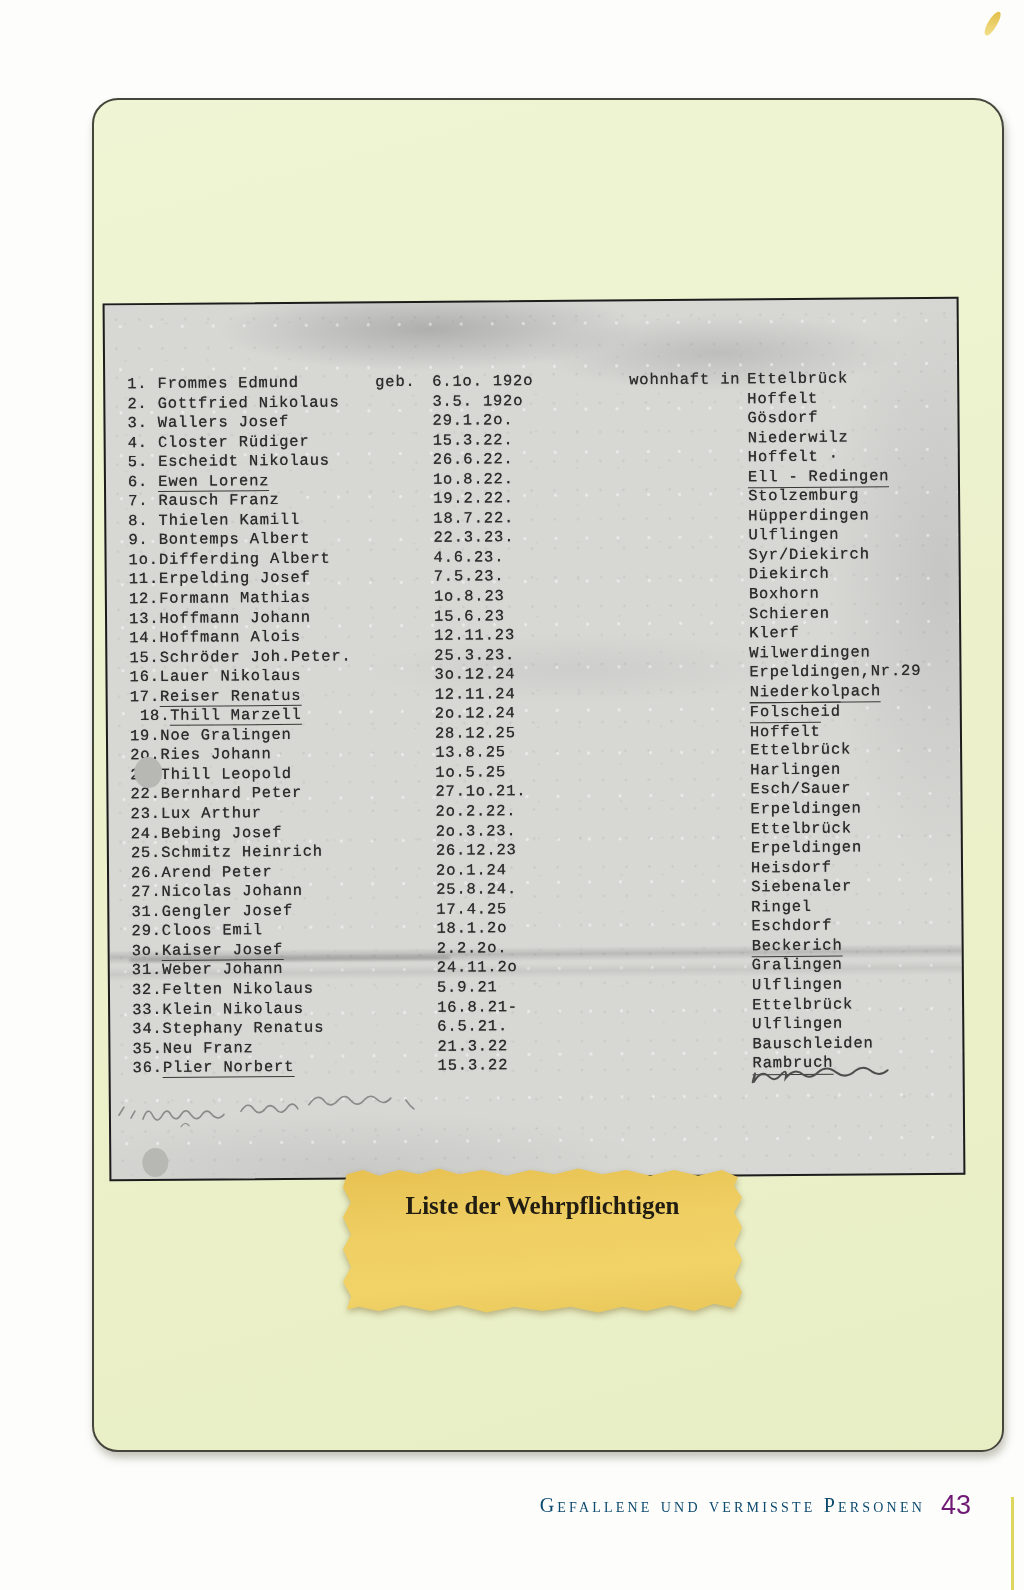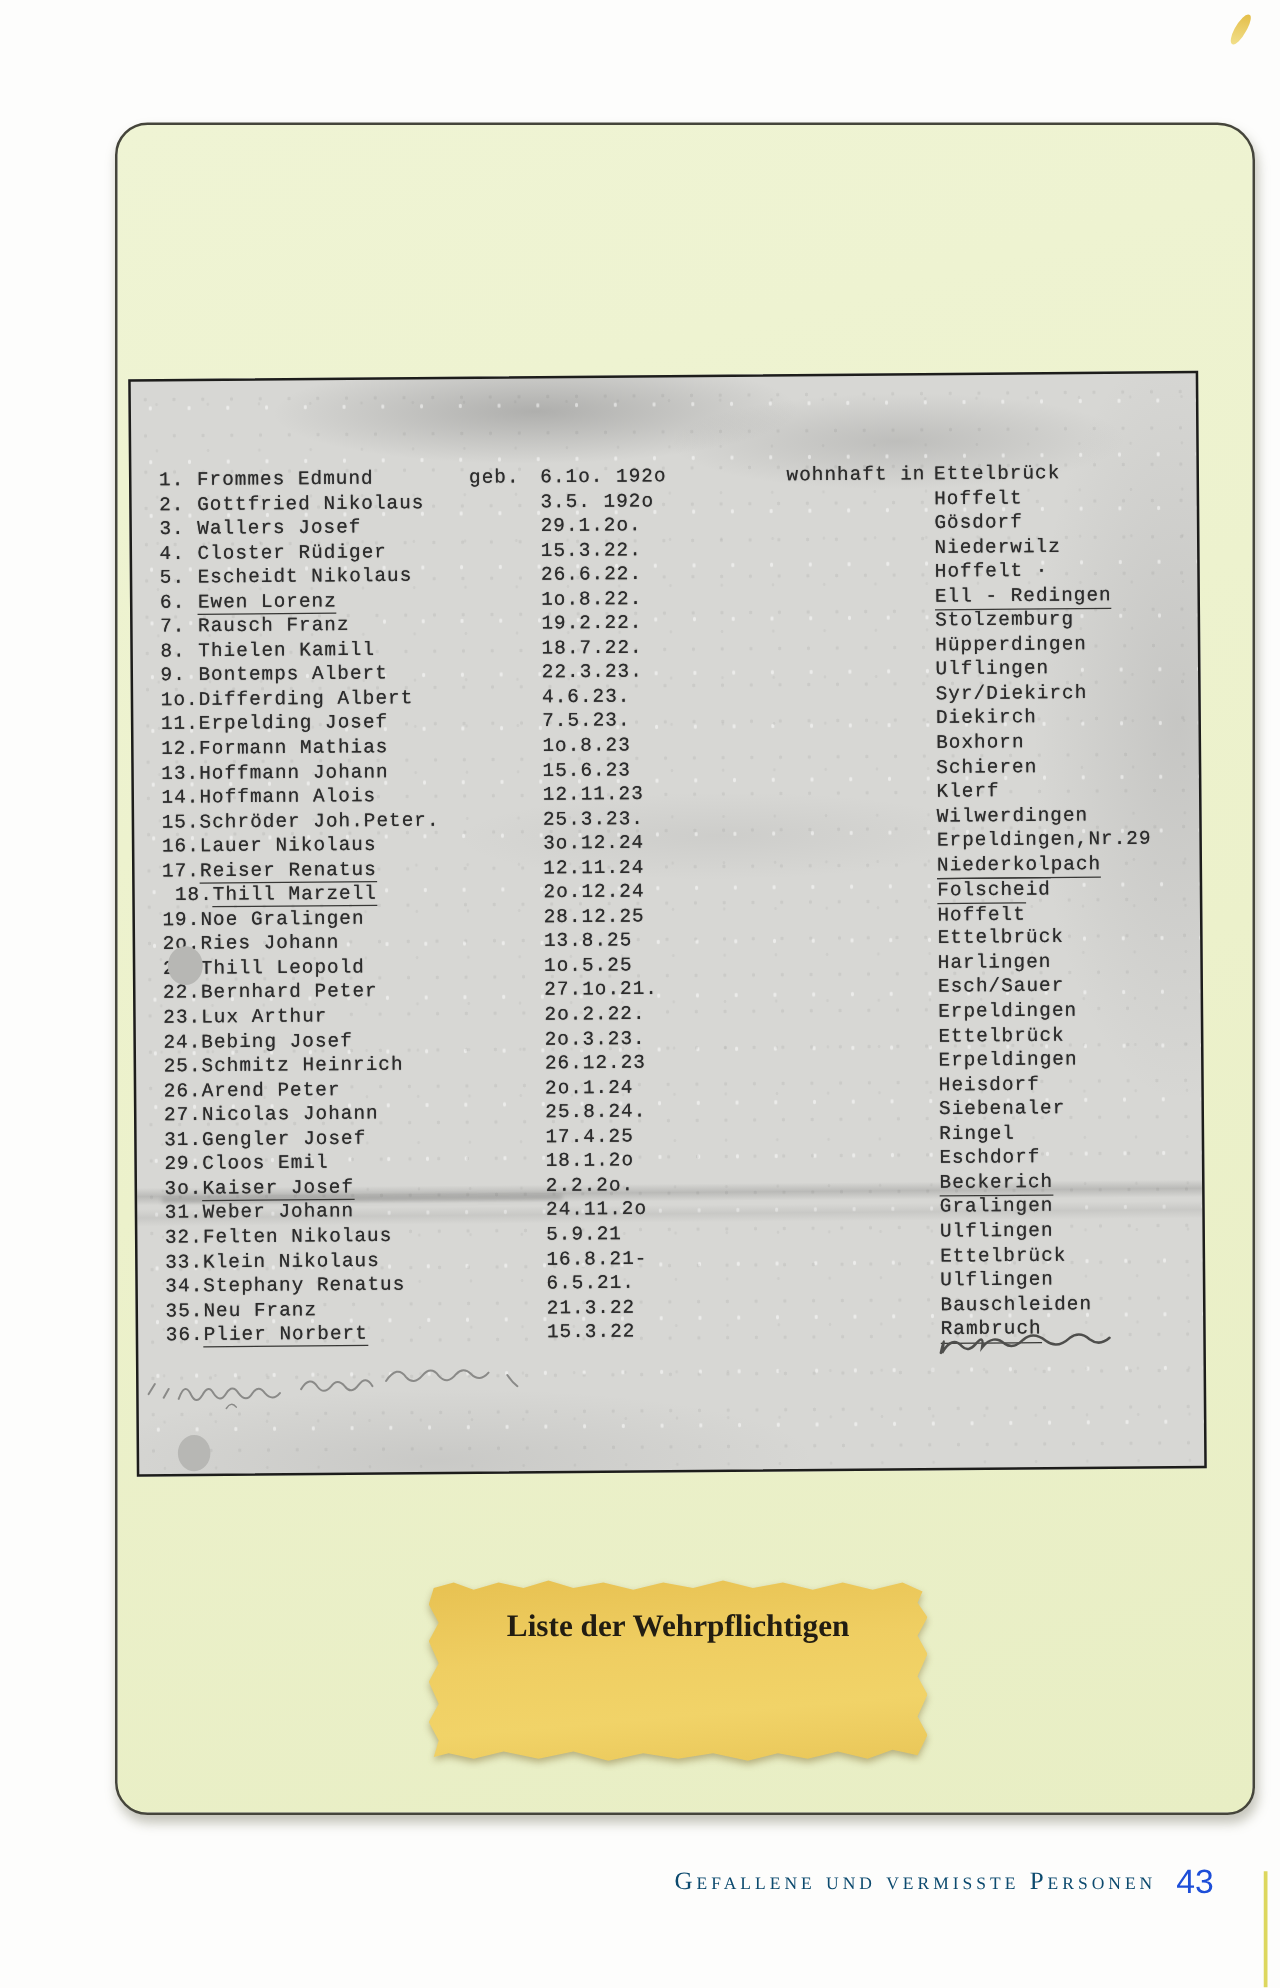--- a/index.html
+++ b/index.html
@@ -57,35 +57,35 @@
   .row .date{left:305px;}
   .row .place{left:620px;}
   .hdr-label{position:absolute;
     font-family:"Liberation Mono","DejaVu Sans Mono",monospace;
     font-size:15.5px;color:#2c2c2c;letter-spacing:.8px;line-height:19.55px;
     text-shadow:0 0 .7px rgba(45,45,45,.85);white-space:pre;}
   .u{border-bottom:1.5px solid #383836;}
   .ov{border-top:1.5px solid #383836;}
   .scribbles{position:absolute;left:0;top:0;pointer-events:none;}
   
-  .caption-wrap{position:absolute;left:249px;top:1163px;width:399px;height:147px;
+  .caption-wrap{position:absolute;left:249px;top:1067px;width:399px;height:147px;
     filter:drop-shadow(0 3px 3px rgba(120,100,40,.45));}
   .caption{
     width:100%;height:100%;background:linear-gradient(175deg,#e7c151 0%,#efce62 40%,#f1d368 70%,#e9c658 100%);
     clip-path:polygon(1% 5%,5% 2%,9% 6%,14% 2%,19% 5%,24% 1%,29% 5%,35% 2%,41% 6%,47% 2%,53% 5%,59% 1%,65% 5%,71% 2%,77% 6%,83% 2%,89% 6%,95% 2%,99% 7%,98% 13%,100% 21%,98% 31%,100% 41%,98% 53%,100% 63%,98% 75%,100% 85%,98% 96%,93% 93%,88% 98%,82% 94%,76% 98%,70% 95%,64% 99%,57% 95%,50% 98%,43% 95%,36% 99%,29% 94%,22% 98%,15% 94%,9% 98%,4% 95%,1% 97%,2% 88%,0% 78%,2% 68%,0% 56%,2% 46%,0% 34%,2% 24%,0% 14%);
     text-align:center;box-sizing:border-box;padding-top:25px;
     font-family:"Liberation Serif",serif;font-weight:bold;
     font-size:25px;line-height:28.5px;color:#221d12;
   }
   
   .footer-title{position:absolute;left:420px;top:1494px;width:505px;
     text-align:right;font-family:"Liberation Serif",serif;
     font-variant:small-caps;font-size:20px;letter-spacing:3.2px;color:#0c4a6e;}
   .page-number{position:absolute;left:941px;top:1490px;
-    font-family:"Liberation Sans",sans-serif;font-size:27px;color:#1d4ed8;}
+    font-family:"Liberation Sans",sans-serif;font-size:27px;color:#701a75;}
   .edge-line{position:absolute;left:1011px;top:1497px;width:3px;height:93px;background:#ddd75e;}
 </style>
 </head>
 <body>
 
 <div class="corner-mark"></div>
 
 <div class="card">
 
   <div class="scan">

